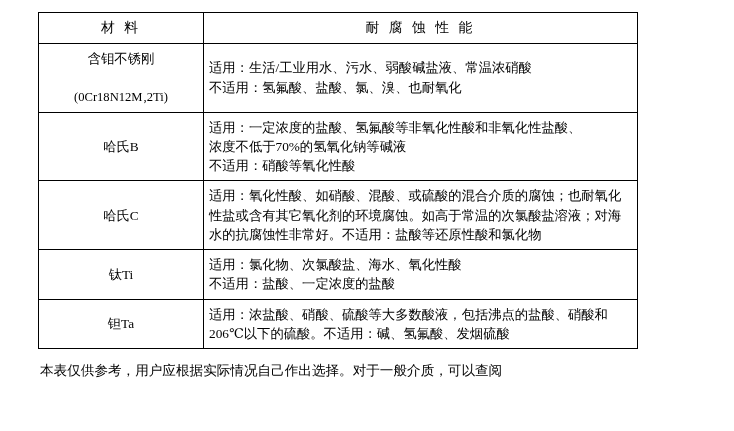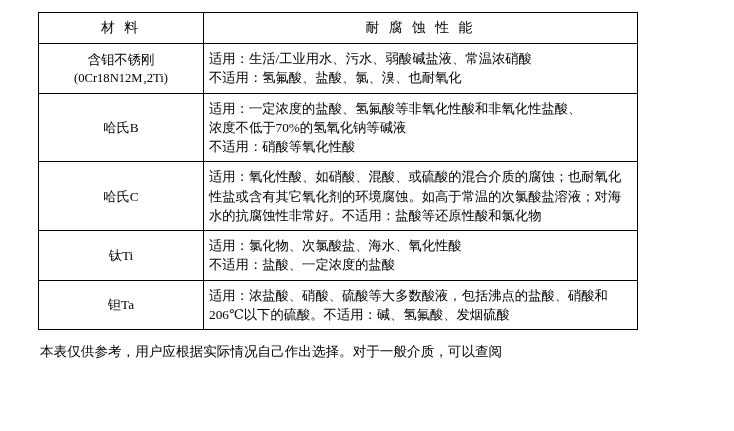--- a/index.html
+++ b/index.html
@@ -55,20 +55,21 @@
     line-height: 1.4;
   }
   td.col-desc {
     width: auto;
     text-align: left;
     padding-left: 12px;
   }
   .mat-sub {
     font-size: 12.6px;
     display: block;
+    margin-top: 20px;
   }
   .desc-line {
     display: block;
     white-space: nowrap;
   }
   .note {
     margin-top: 11px;
     font-size: 13.6px;
     line-height: 1.55;
     padding-left: 2px;

